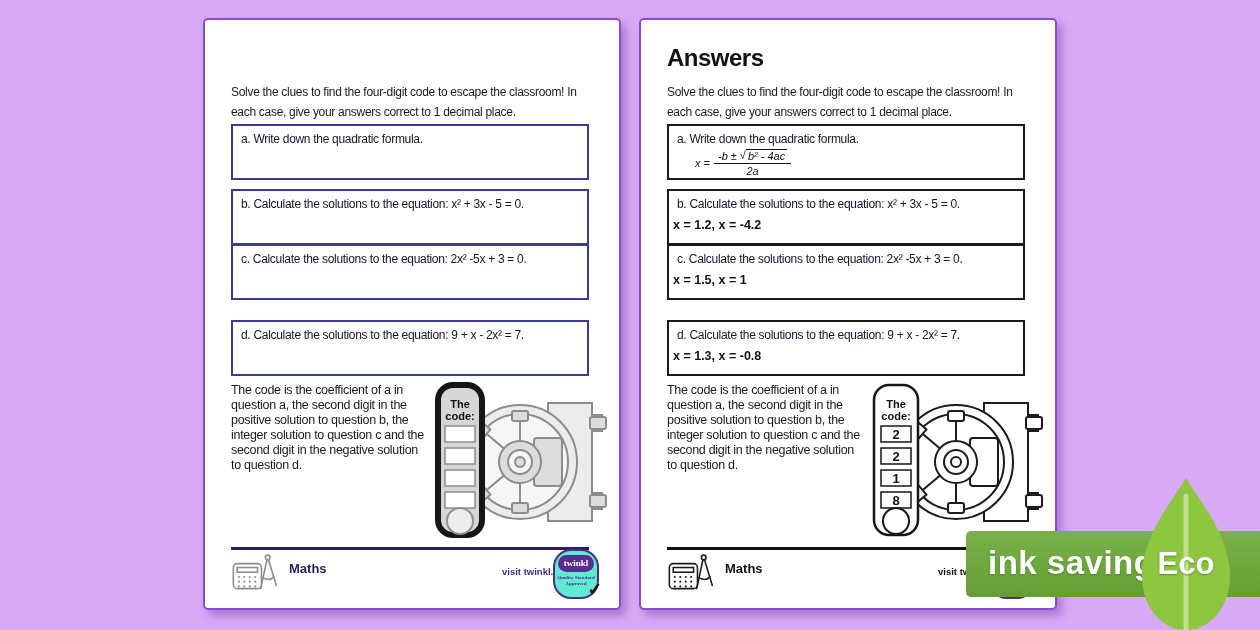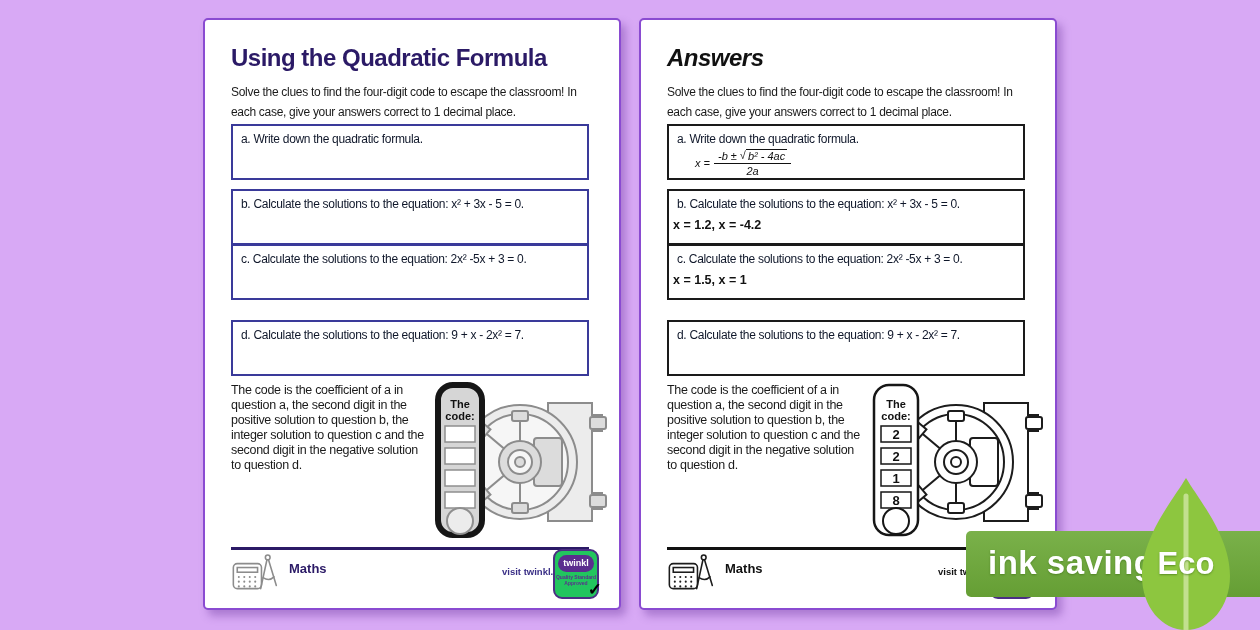--- a/index.html
+++ b/index.html
@@ -7,21 +7,21 @@
           font-family:"Liberation Sans",sans-serif;color:#111;}
 
   
   .page{position:absolute;top:18px;width:414px;height:588px;background:#fff;
         border:2px solid #8a4bd1;border-radius:5px;box-shadow:5px 6px 9px rgba(96,44,150,.38);}
   .page-left{left:203px;}
   .page-right{left:639px;}
 
   .ptitle{position:absolute;left:26px;top:24px;font-size:24px;font-weight:bold;letter-spacing:-.5px;}
   .page-left .ptitle{color:#2b1a66;}
-  .page-right .ptitle{color:#111;font-style:italic;}
+  .page-right .ptitle{color:#111;}
 
   .pintro{position:absolute;left:26px;top:62px;width:366px;font-size:12px;line-height:20px;
           letter-spacing:-.3px;white-space:pre-line;color:#1a1a1a;}
 
   .qbox{position:absolute;left:26px;width:354px;height:52px;background:#fff;}
   .page-left .qbox{border:2px solid #3a3a9a;}
   .page-right .qbox{border:2px solid #1a1a1a;}
   .qb-a{top:104px;} .qb-b{top:169px;} .qb-c{top:224px;} .qb-d{top:300px;}
   .qlabel{padding:6px 8px 0 8px;font-size:12px;letter-spacing:-.3px;color:#0f172a;}
   .qanswer{margin:7px 0 0 4px;font-size:12.5px;font-weight:bold;color:#111;}
@@ -44,21 +44,21 @@
   .page-right .footrule{background:#111;}
   .footicon{position:absolute;left:26px;top:532px;width:50px;height:42px;}
   .subject{position:absolute;left:84px;top:541px;font-size:13px;font-weight:bold;}
   .page-left .subject{color:#2b1a66;}
   .page-right .subject{color:#111;}
   .visit{position:absolute;left:297px;top:546px;font-size:9.5px;font-weight:bold;}
   .page-left .visit{color:#3a2f86;}
   .page-right .visit{color:#111;}
 
   .logo{position:absolute;left:348px;top:529px;width:46px;height:50px;border:2px solid #4b2e83;
-        border-radius:9px;background:#22c55e;box-sizing:border-box;}
+        border-radius:18px;background:#5eead4;box-sizing:border-box;font-family:Liberation Serif, serif;}
   .logo-cloud{margin:4px auto 0;width:36px;height:17px;background:#5b2d8e;border-radius:9px;
               color:#fff;font-size:9px;font-weight:bold;text-align:center;line-height:17px;}
   .logo-sub{font-size:5px;line-height:5.5px;color:#5b2d8e;text-align:center;margin-top:3px;font-weight:bold;}
   .logo-check{position:absolute;right:-5px;bottom:-3px;font-size:17px;font-weight:bold;color:#000;}
 
   
   .eco-banner{position:absolute;left:966px;top:531px;width:294px;height:66px;z-index:20;
               background:linear-gradient(#7ab14a,#659e34);border-radius:5px 0 0 5px;}
   .eco-label{position:absolute;left:22px;top:0;line-height:64px;font-size:33px;font-weight:bold;color:#fff;
              letter-spacing:.5px;text-shadow:0 1px 2px rgba(60,110,20,.6);}
@@ -72,21 +72,20 @@
   .ink-light  *{stroke:#1c1c1c;}
   .ink-light .fillA{fill:#fff;} .ink-light .fillB{fill:#fff;} .ink-light .fillC{fill:#fff;}
   svg text{stroke:none !important;}
 </style>
 </head>
 <body>
 
 <div id="canvas">
 
   <div class="page page-left">
-    <div class="ptitle">Using the Quadratic Formula</div>
     <div class="pintro">Solve the clues to find the four-digit code to escape the classroom! In
 each case, give your answers correct to 1 decimal place.</div>
 
     <div class="qbox qb-a">
       <div class="qlabel">a. Write down the quadratic formula.</div>
     </div>
     <div class="qbox qb-b">
       <div class="qlabel">b. Calculate the solutions to the equation: x² + 3x - 5 = 0.</div>
     </div>
     <div class="qbox qb-c">
@@ -202,20 +201,21 @@
     <div class="qbox qb-b">
       <div class="qlabel">b. Calculate the solutions to the equation: x² + 3x - 5 = 0.</div>
       <div class="qanswer">x = 1.2, x = -4.2</div>
     </div>
     <div class="qbox qb-c">
       <div class="qlabel">c. Calculate the solutions to the equation: 2x² -5x + 3 = 0.</div>
       <div class="qanswer">x = 1.5, x = 1</div>
     </div>
     <div class="qbox qb-d">
       <div class="qlabel">d. Calculate the solutions to the equation: 9 + x - 2x² = 7.</div>
+      <div class="qanswer">x = 1.3, x = -0.8</div>
     </div>
 
     <div class="codehint">The code is the coefficient of a in
 question a, the second digit in the
 positive solution to question b, the
 integer solution to question c and the
 second digit in the negative solution
 to question d.</div>
 
     <svg class="vault-svg ink-light" viewBox="0 0 152 150">

